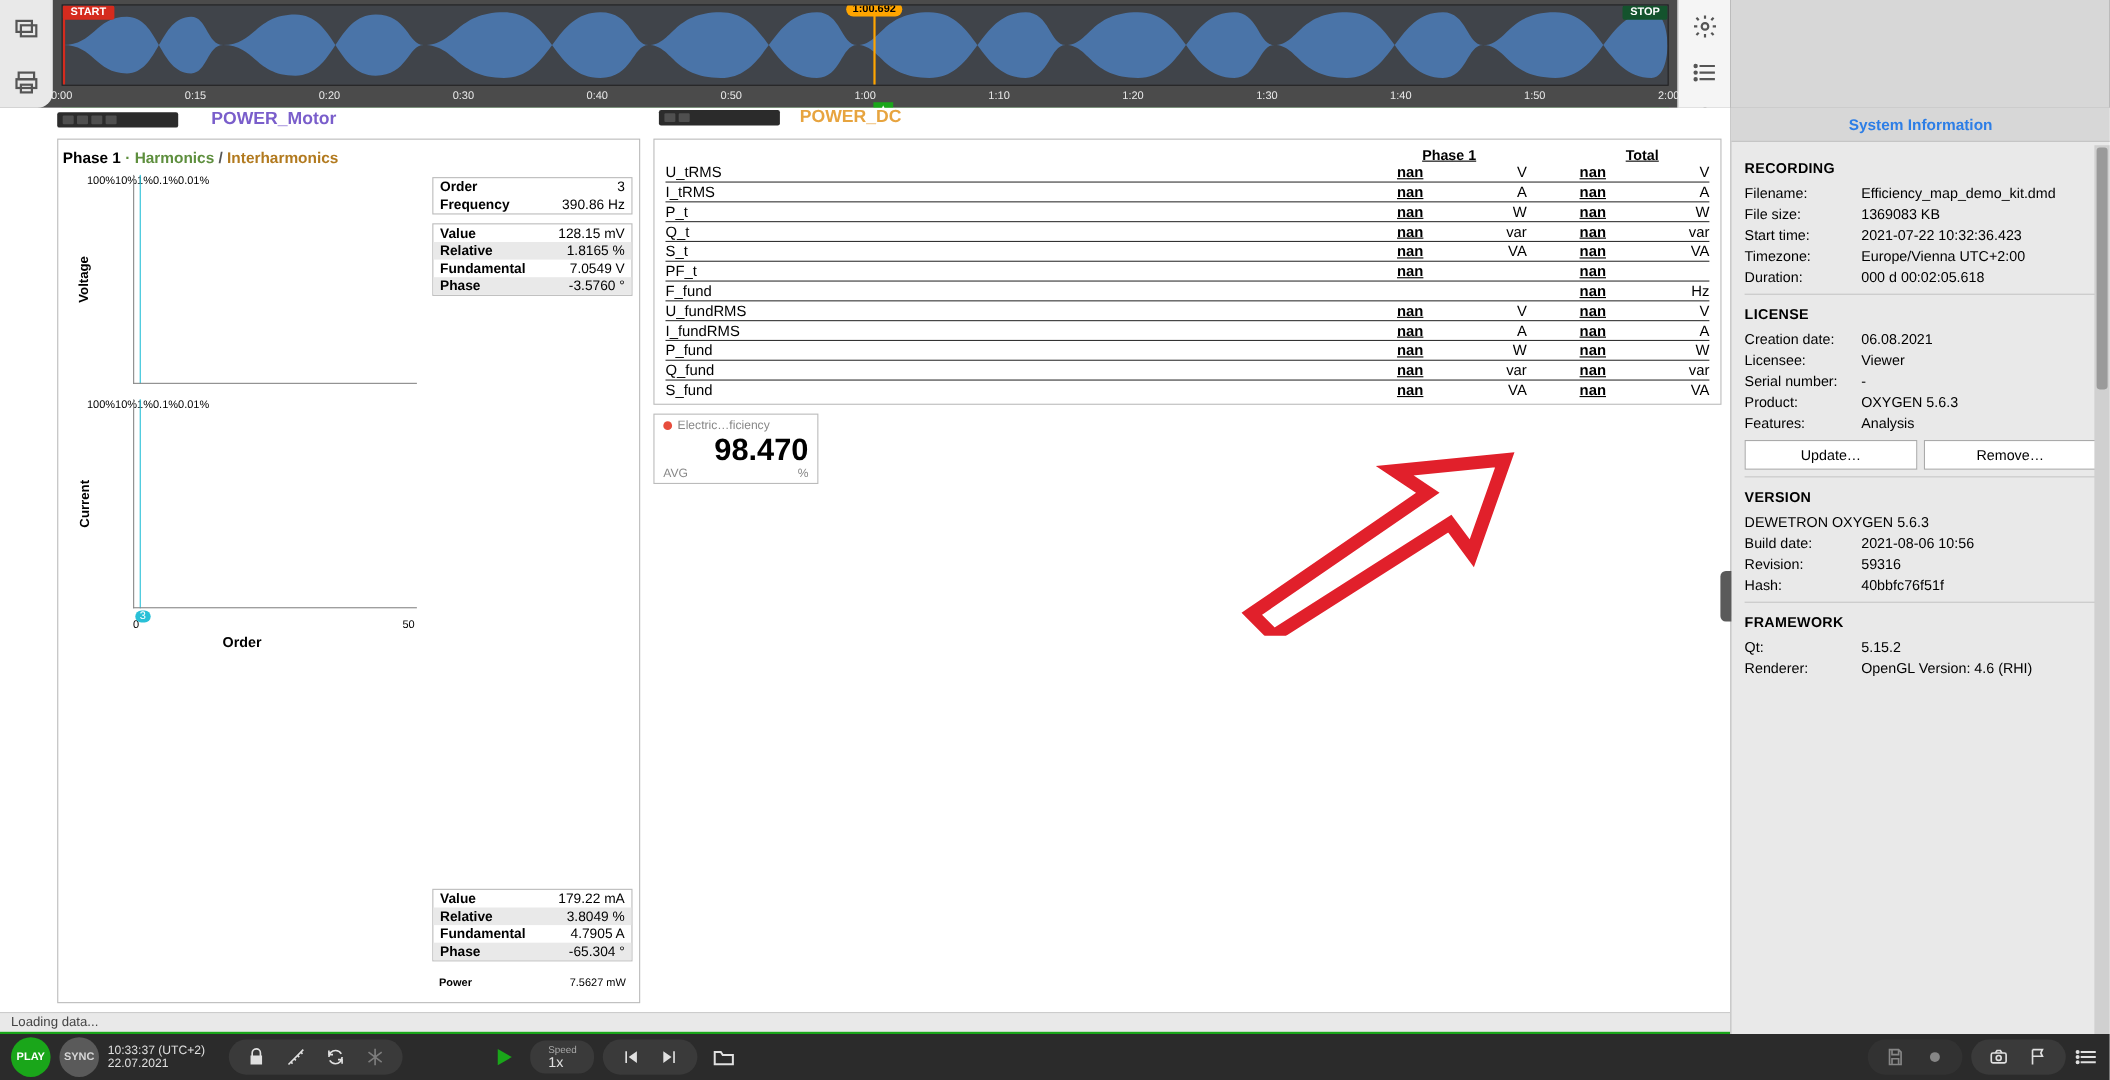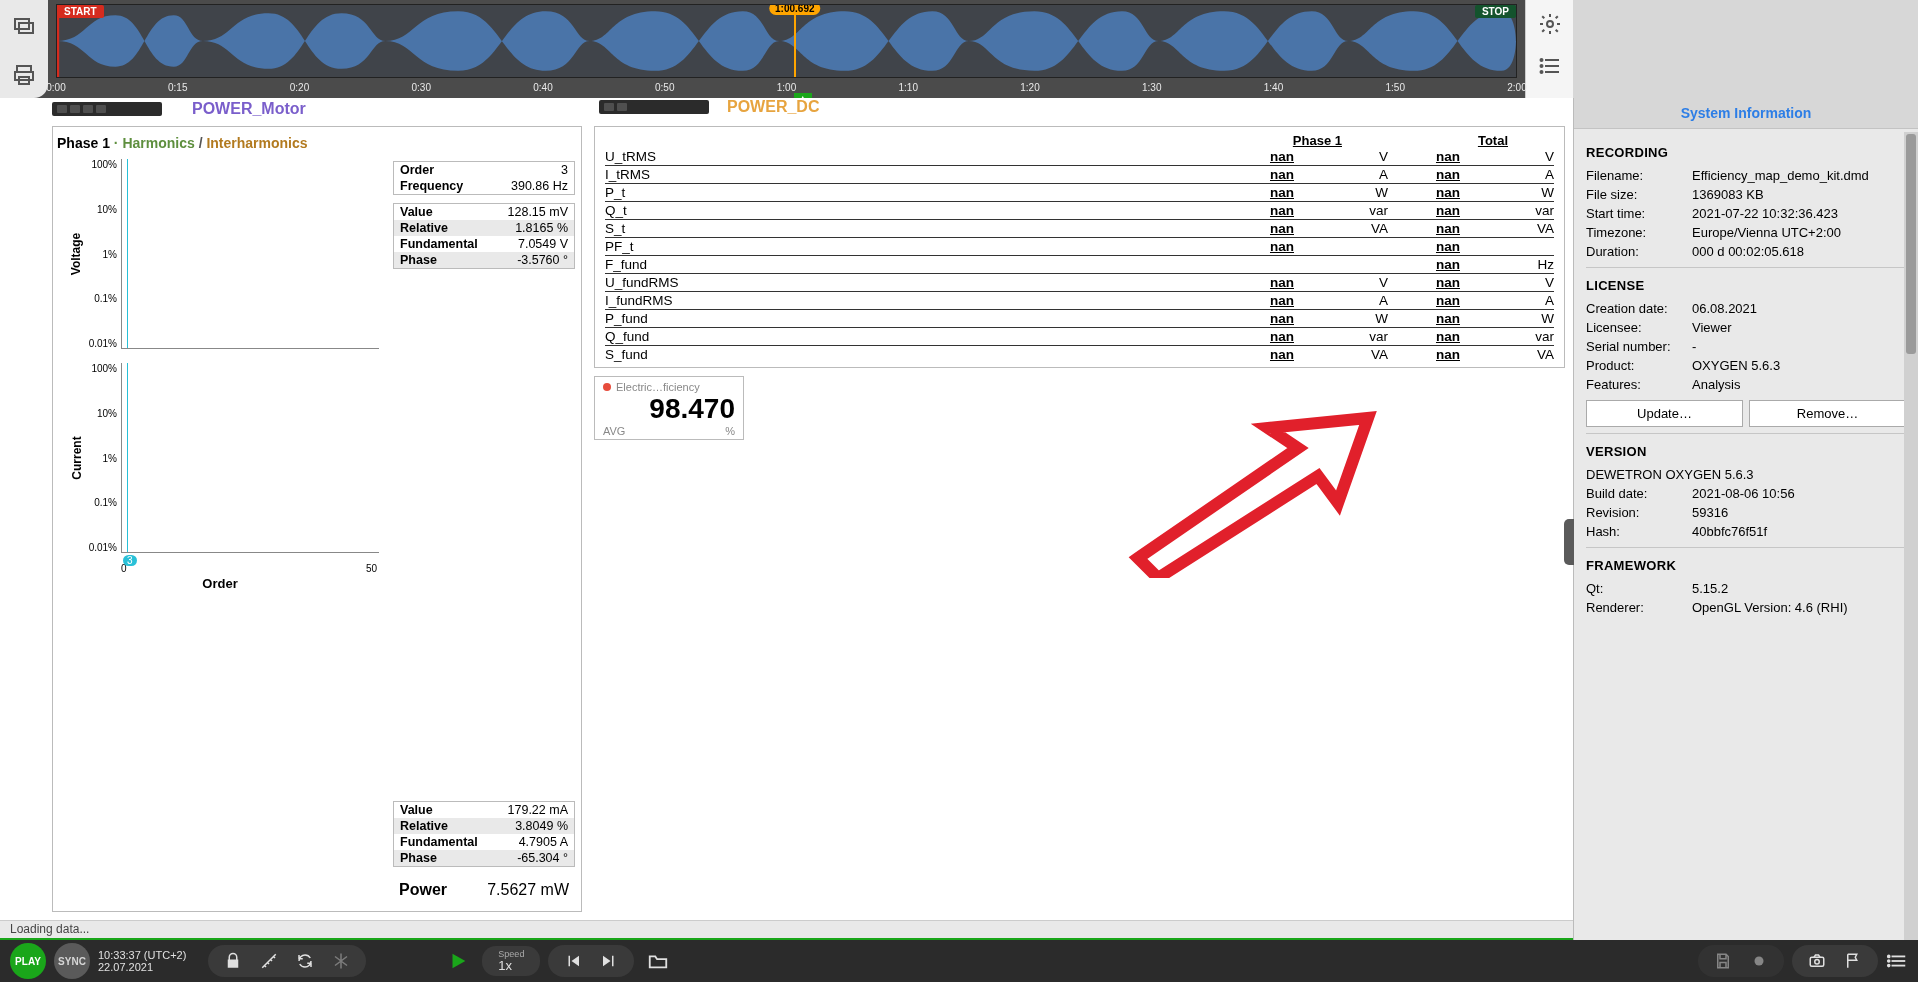--- a/index.html
+++ b/index.html
@@ -42,38 +42,38 @@
 
 .panels { flex: 1; display: flex; padding: 4px 8px 8px 52px; gap: 12px; min-height: 0; }
 .panel-left { width: 530px; border: 1px solid #bbb; display: flex; }
 .graph-col { flex: 1; padding: 8px 4px 4px 4px; display: flex; flex-direction: column; }
 .graph-legend { text-align: left; font-size: 14px; font-weight: bold; margin-bottom: 4px; }
 .graph-legend .ph1 { color: #000; }
 .graph-legend .harm { color: #5e8f3e; }
 .graph-legend .inter { color: #b27a1f; }
 .subgraph { height: 198px; position: relative; margin-bottom: 6px; }
 .subgraph .ylabel { position: absolute; left: -2px; top: 50%; transform: translateY(-50%) rotate(-90deg); transform-origin: center; font-size: 12px; font-weight: bold; white-space:nowrap; }
-.subgraph .yticks { position: absolute; left: 22px; top: 4px; bottom: 4px; width: 38px; display: flex; flex-direction: column; justify-content: space-between; text-align: right; font-size: 10px; }
+.subgraph .yticks { position: absolute; left: 22px; top: 4px; bottom: 4px; width: 38px; display: flex; flex-direction: row; justify-content: space-between; text-align: right; font-size: 10px; }
 .subgraph .plot { position: absolute; left: 64px; right: 4px; top: 4px; bottom: 4px; border-left: 1px solid #888; border-bottom: 1px solid #888; }
 .subgraph .plot .bars { position:absolute; inset:0; display:flex; align-items:flex-end; }
 .subgraph .plot .bar { flex:1; display:flex; align-items:flex-end; justify-content:center; gap:1px; }
 .subgraph .plot .bar > i { width:3px; display:block; }
 .subgraph .plot .bar > i.h { background:#6a9c46; }
 .subgraph .plot .bar > i.ih{ background:#b27a1f; opacity:0.85; }
 .subgraph .cursor-line { position:absolute; left:70px; top:4px; bottom:4px; width:1px; background:#29c0d7; }
 .xaxis { text-align: center; font-size: 13px; font-weight: bold; margin-top: 2px; }
 .xaxis-nums { display:flex; justify-content:space-between; padding: 0 6px 0 64px; font-size:10px; }
 .order-badge { position:absolute; left:66px; bottom:-9px; background:#29c0d7; color:#fff; font-size:10px; padding:0 4px; border-radius:6px;}
 
 .side-tables { width: 194px; display: flex; flex-direction: column; padding: 34px 6px 6px 6px; }
 .kv-block { border: 1px solid #bbb; margin-bottom: 8px; font-size: 12.5px; }
 .kv-block .row { display: flex; justify-content: space-between; padding: 1px 6px; }
 .kv-block .row.alt { background: #e9e9e9; }
 .kv-block .row b { font-weight: bold; }
-.power-row { display:flex; justify-content:space-between; font-size:16px; padding: 6px; }
+.power-row { display:flex; justify-content:space-between; font-size:10px; padding: 6px; }
 .power-row b { font-weight:bold; }
 
 .panel-right { flex: 1; display: flex; flex-direction: column; gap: 8px; min-width: 0; }
 .dc-table { border: 1px solid #bbb; padding: 6px 10px 4px 10px; }
 .dc-head { display: flex; font-size: 13px; }
 .dc-head .c1 { flex: 1.3; }
 .dc-head .c2, .dc-head .c4 { width: 120px; text-align: right; font-weight: bold; text-decoration: underline; }
 .dc-head .c3, .dc-head .c5 { width: 46px; }
 .dc-row { display: flex; border-bottom: 1px solid #333; font-size: 13.5px; padding: 1px 0; }
 .dc-row:last-child { border-bottom: none; }

